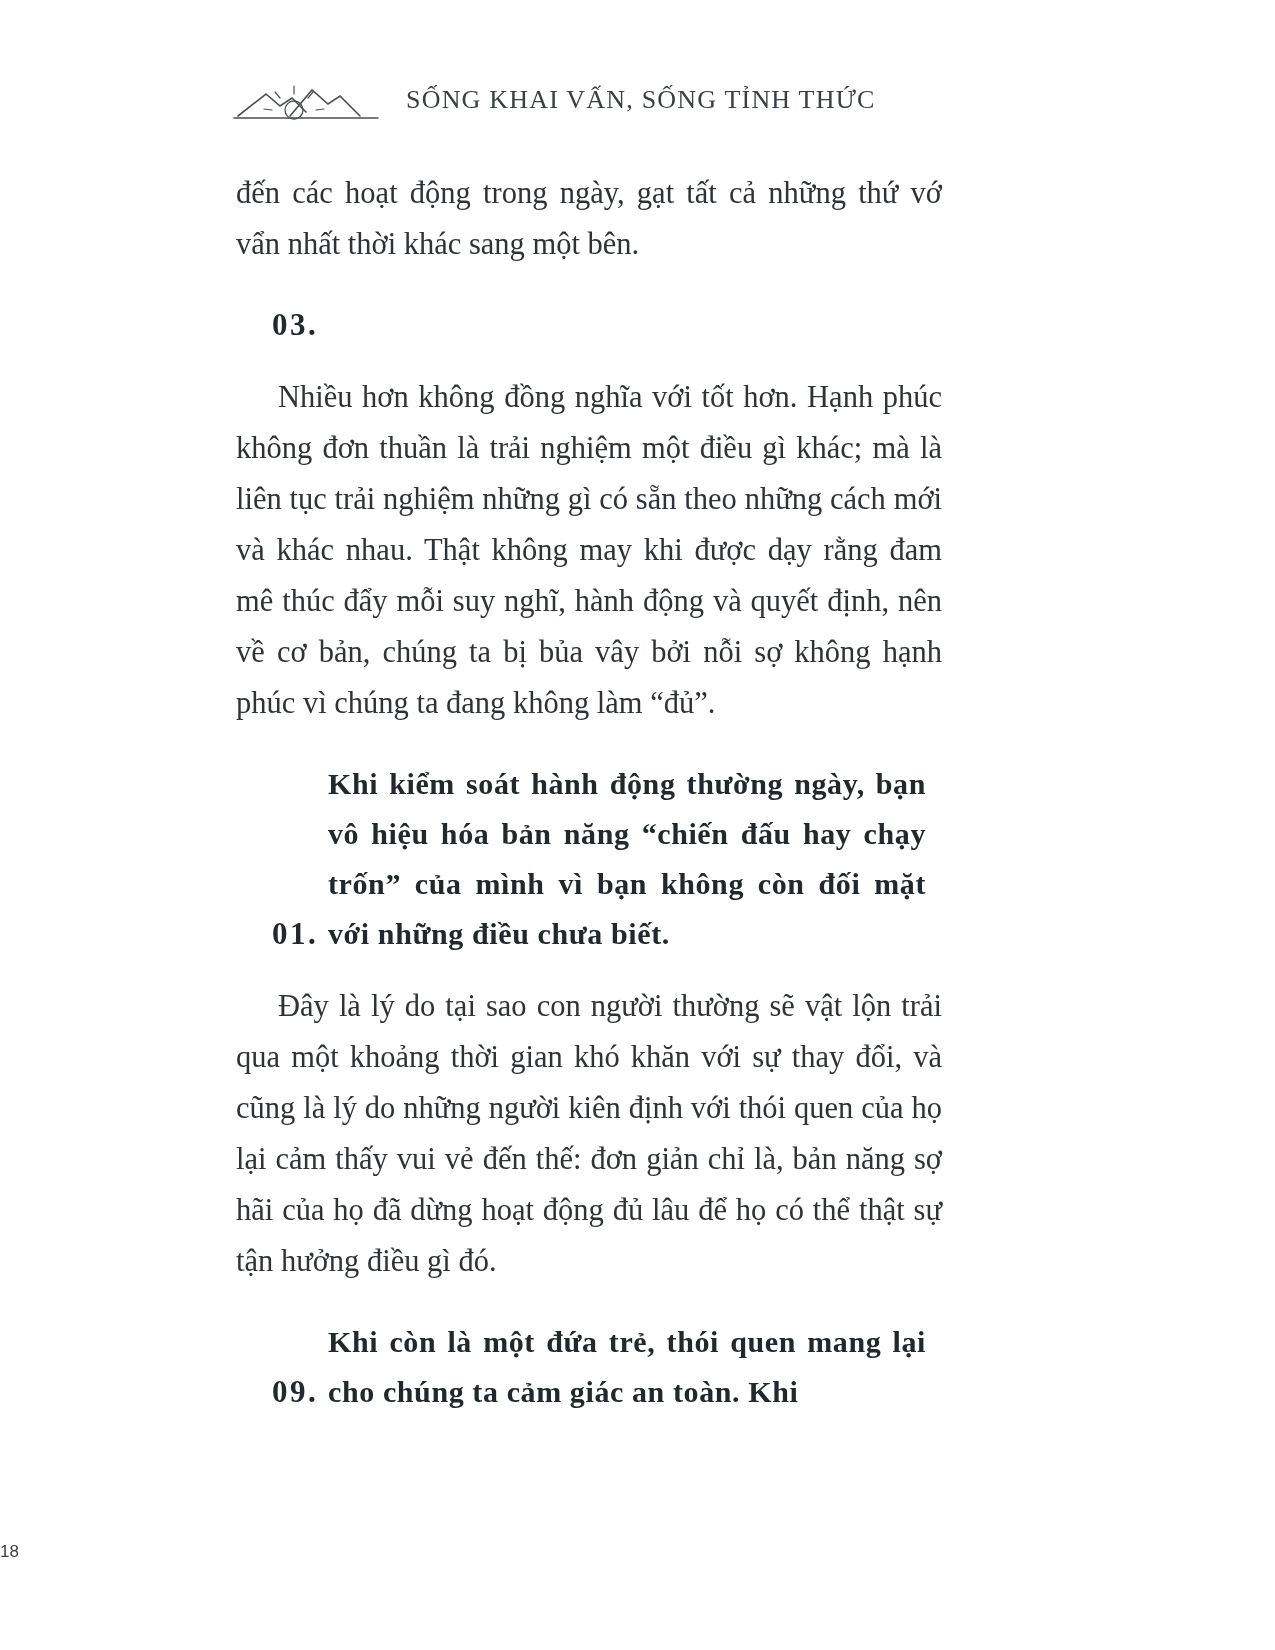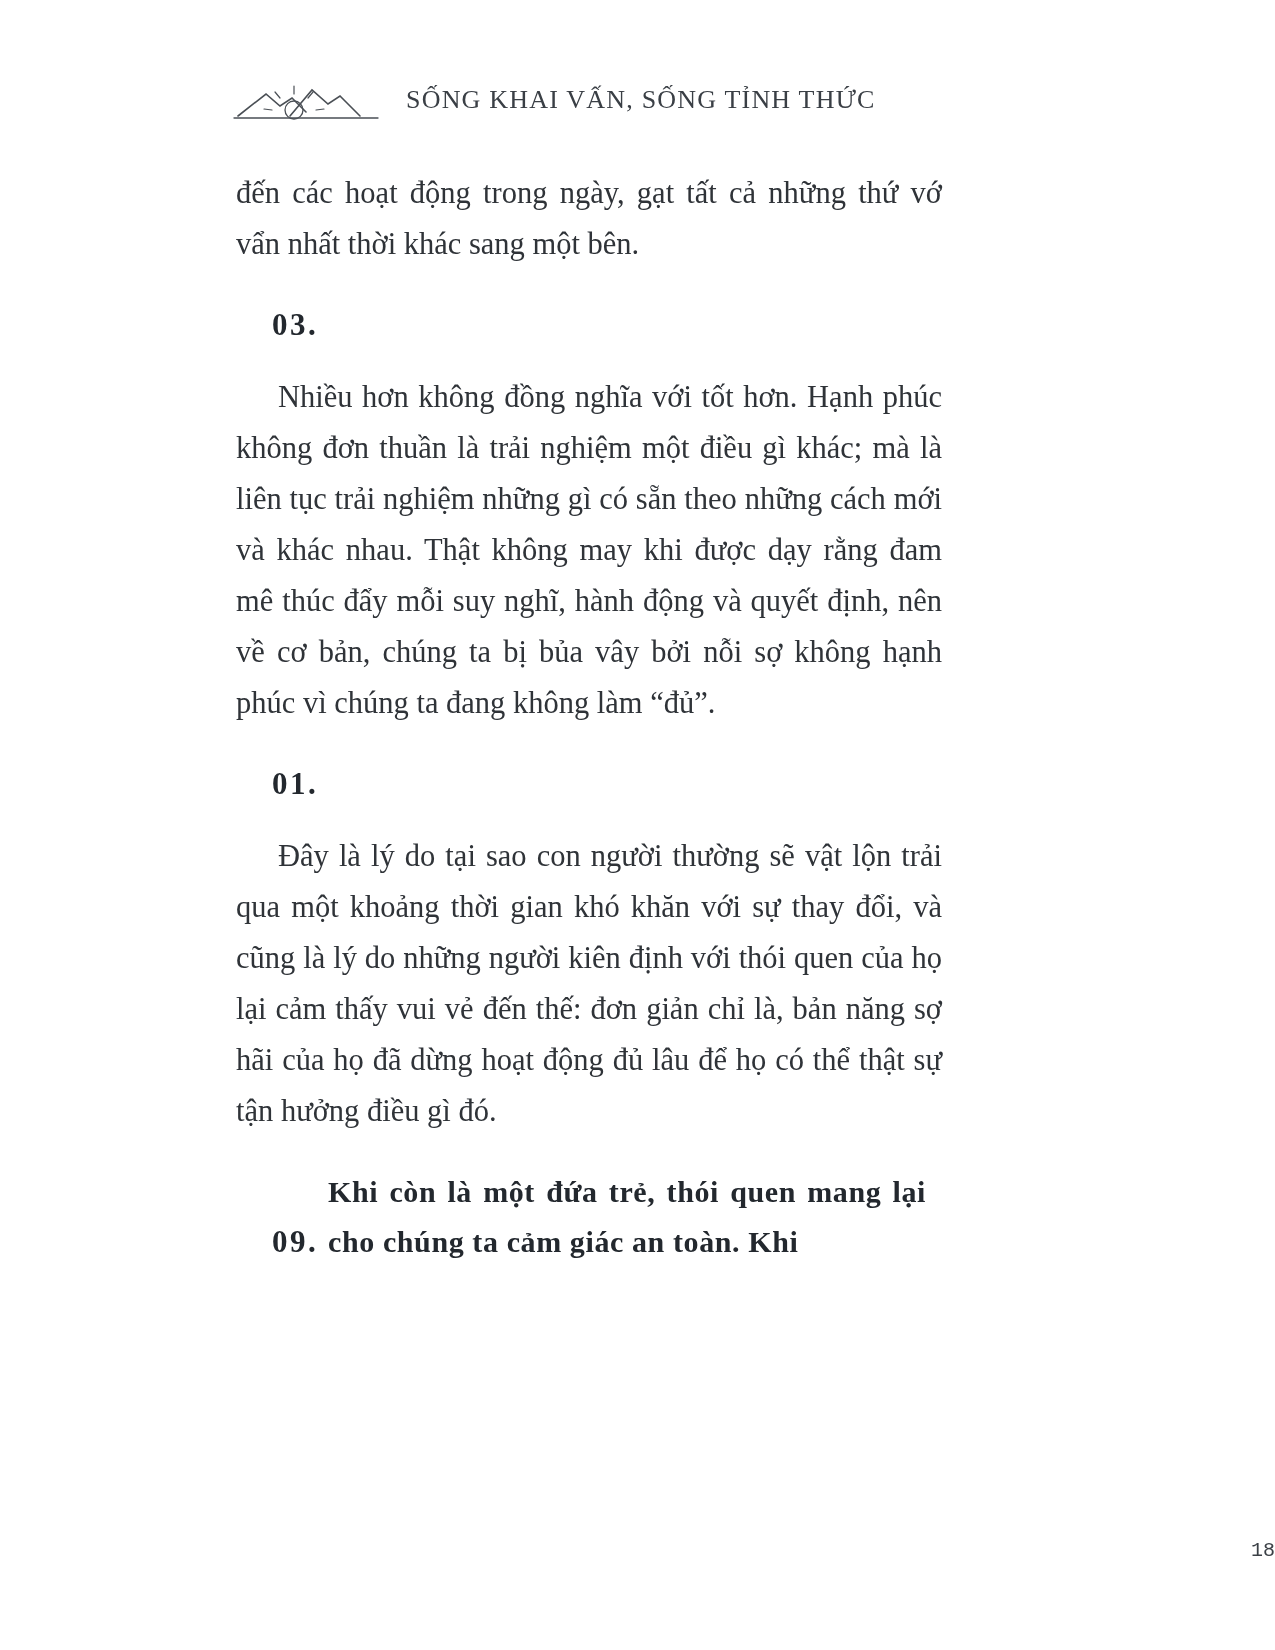--- a/index.html
+++ b/index.html
@@ -97,24 +97,24 @@
   .numbered.spread .numbered-text {
     letter-spacing: 0.6px;
   }
 
   
   .folio {
     position: absolute;
     bottom: 88px;
     left: 0;
     width: 100%;
-    text-align: right;
-    font-size: 20px;
+    text-align: left;
+    font-size: 17px;
     color: #3b4046;
-    font-family: Liberation Mono, monospace;
+    font-family: Liberation Sans, sans-serif;
   }
 </style>
 </head>
 <body>
 
 <div class="page">
 
   <div class="running-head">
     <span class="head-icon">
       <svg viewBox="0 0 150 56" width="150" height="56" aria-hidden="true">
@@ -139,20 +139,21 @@
     <p class="body gap-after">đến các hoạt động trong ngày, gạt tất cả những thứ vớ vẩn nhất thời khác sang một bên.</p>
 
     <div class="numbered">
       <span class="num">03.</span>
     </div>
 
     <p class="body indent gap-after">Nhiều hơn không đồng nghĩa với tốt hơn. Hạnh phúc không đơn thuần là trải nghiệm một điều gì khác; mà là liên tục trải nghiệm những gì có sẵn theo những cách mới và khác nhau. Thật không may khi được dạy rằng đam mê thúc đẩy mỗi suy nghĩ, hành động và quyết định, nên về cơ bản, chúng ta bị bủa vây bởi nỗi sợ không hạnh phúc vì chúng ta đang không làm “đủ”.</p>
 
     <div class="numbered spread">
       <span class="num">01.</span>
+      <span class="numbered-text">Khi kiểm soát hành động thường ngày, bạn vô hiệu hóa bản năng “chiến đấu hay chạy trốn” của mình vì bạn không còn đối mặt với những điều chưa biết.</span>
     </div>
 
     <p class="body indent gap-after">Đây là lý do tại sao con người thường sẽ vật lộn trải qua một khoảng thời gian khó khăn với sự thay đổi, và cũng là lý do những người kiên định với thói quen của họ lại cảm thấy vui vẻ đến thế: đơn giản chỉ là, bản năng sợ hãi của họ đã dừng hoạt động đủ lâu để họ có thể thật sự tận hưởng điều gì đó.</p>
 
     <div class="numbered spread">
       <span class="num">09.</span>
       <span class="numbered-text">Khi còn là một đứa trẻ, thói quen mang lại cho chúng ta cảm giác an toàn. Khi</span>
     </div>
 
   </div>

